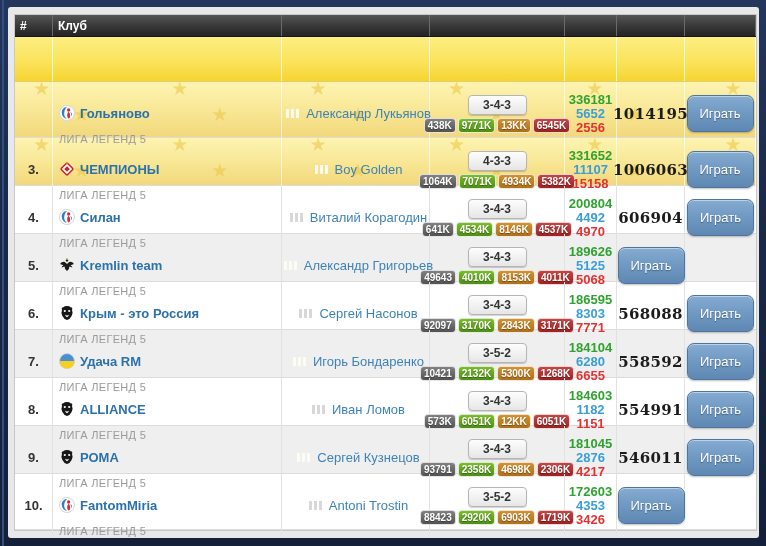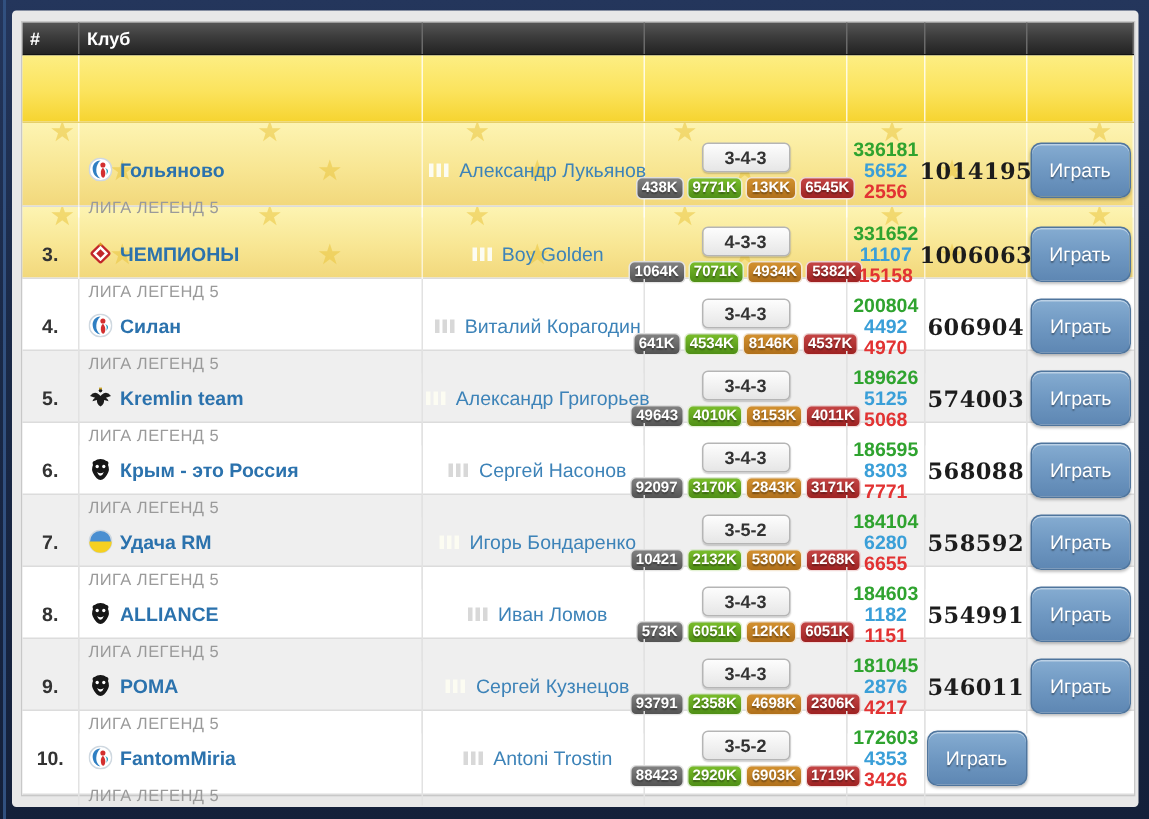--- a/index.html
+++ b/index.html
@@ -336,23 +336,20 @@
           <span class="badge b-green">4010K</span>
           <span class="badge b-orange">8153K</span>
           <span class="badge b-red">4011K</span>
         </div>
     </div>
     <div class="cell stats-cell">
         <span class="s-green">189626</span>
         <span class="s-blue">5125</span>
         <span class="s-red">5068</span>
       </div>
-    <div class="cell rating-cell">
-        <span>574003</span>
-      </div>
     <div class="cell play-cell">
         <button class="play-btn">Играть</button>
       </div>
   </div>
 
   <div class="row club-row white">
     <div class="cell rank">
         <span>6.</span>
       </div>
     <div class="cell club-cell">

